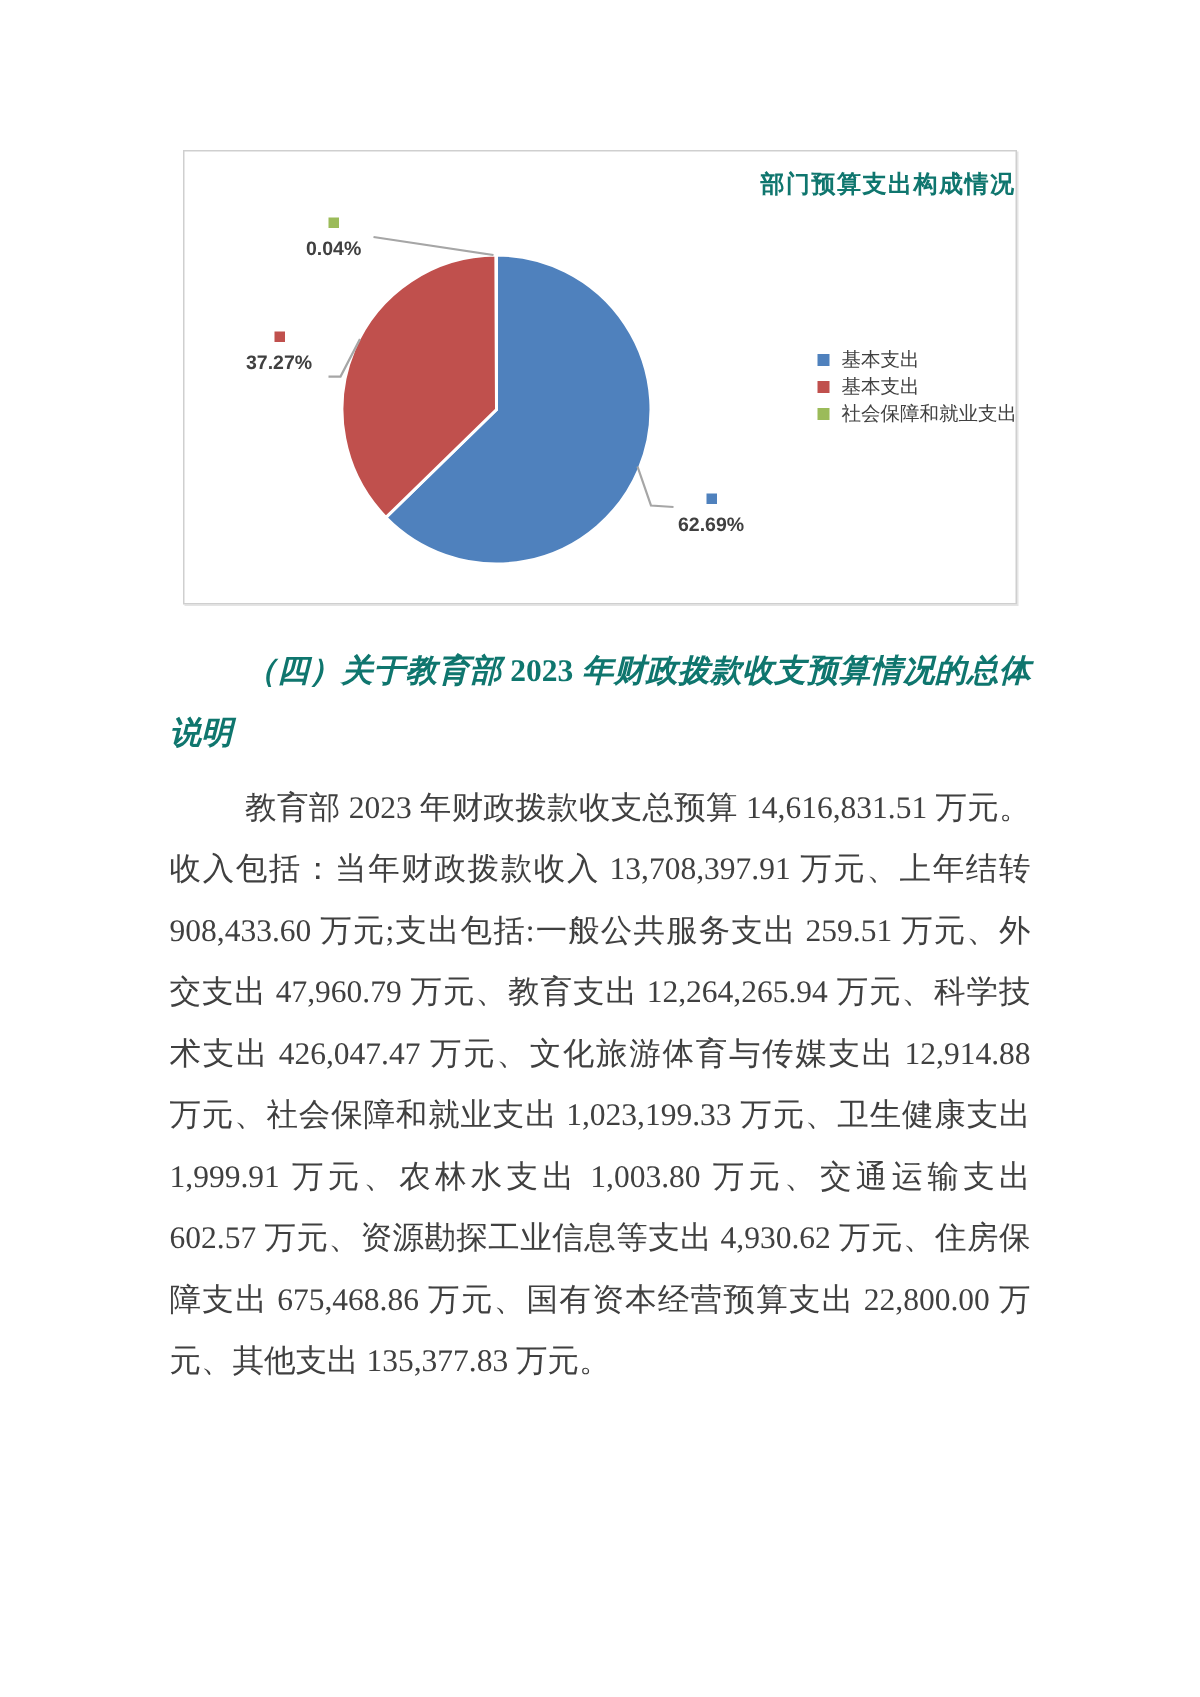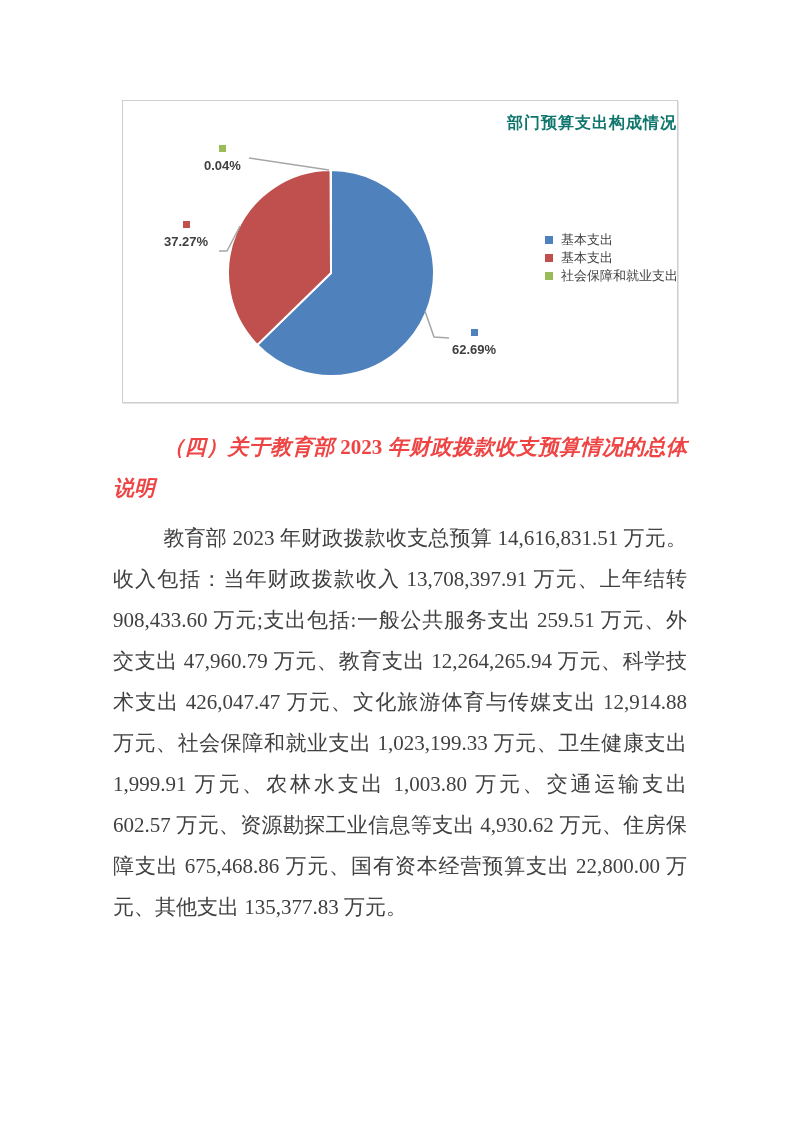--- a/index.html
+++ b/index.html
@@ -91,21 +91,21 @@
   .legend-item .sq { width: 8px; height: 8px; flex: 0 0 8px; }
 
   
   .section-heading {
     position: absolute;
     left: 113px;
     top: 427px;
     width: 574px;
     font-size: 21px;
     line-height: 41px;
-    color: #ef4444;
+    color: #0f766e;
     font-style: italic;
     font-weight: 600;
     text-indent: 2.4em;
     text-align: justify;
   }
   .heading-year {
     font-style: normal;
     font-weight: bold;
   }
   .body-paragraph {

